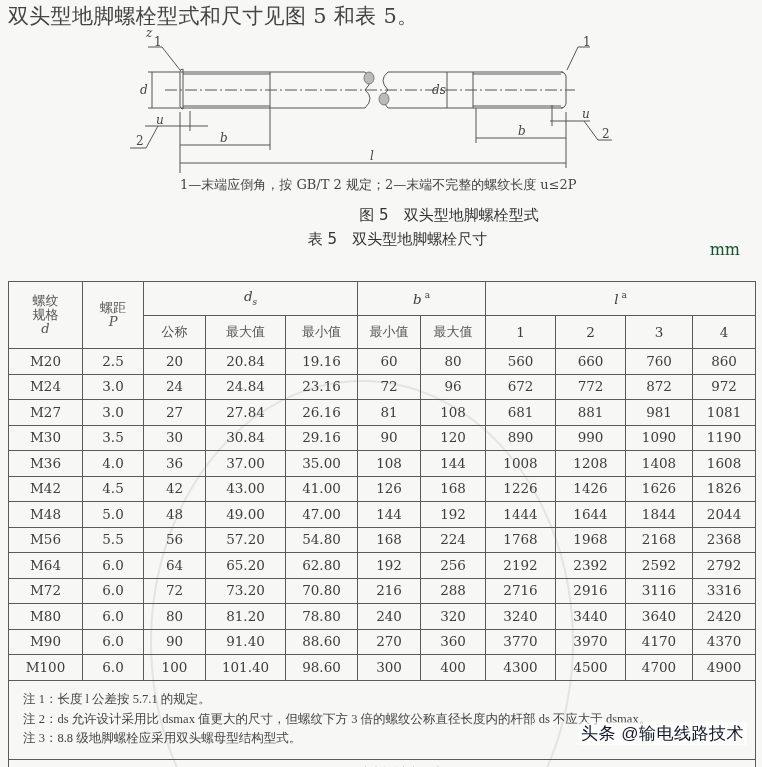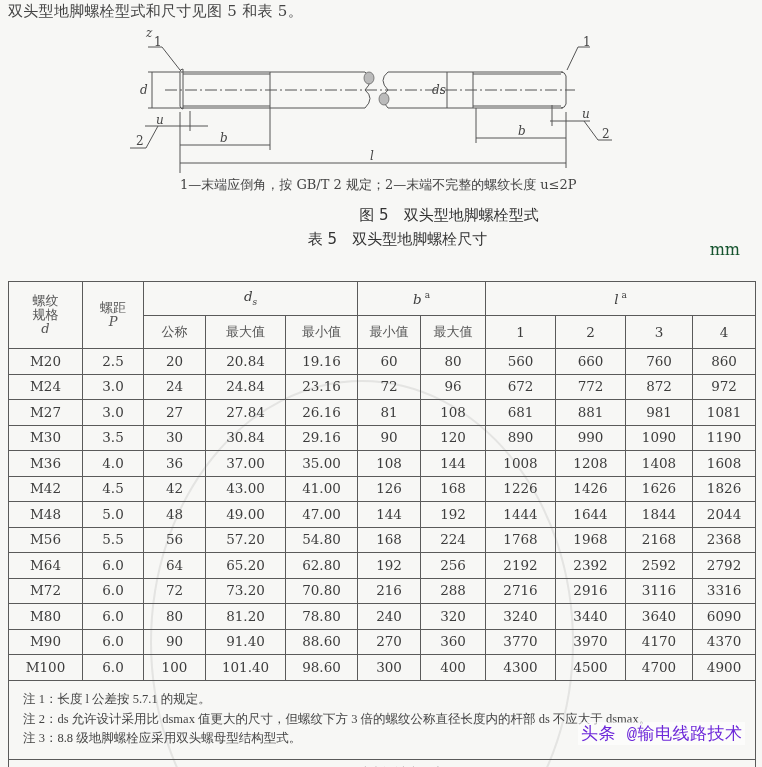--- a/index.html
+++ b/index.html
@@ -2,21 +2,21 @@
 <html><head>
 <meta charset="utf-8">
 <style>
   html, body { margin:0; padding:0; }
   body {
     width:762px; height:767px; overflow:hidden; position:relative;
     background:#f7f7f5;
     font-family:"DejaVu Serif", "Liberation Serif", serif;
     color:#3a3a3a;
   }
-  .intro { position:absolute; left:8px; top:2px; font-size:15px; letter-spacing:0.3px; color:#444; }
+  .intro { position:absolute; left:8px; top:2px; font-size:21px; letter-spacing:0.3px; color:#444; }
   .figure { position:absolute; left:120px; top:28px; width:500px; height:170px; }
   .fig-caption { position:absolute; left:180px; top:176px; font-size:13px; color:#444; }
   .fig-title { position:absolute; left:12px; width:762px; top:206px; text-align:center; font-family:"DejaVu Sans","Liberation Sans",sans-serif; font-size:15px; color:#333; padding-left:24px; box-sizing:border-box;margin-left:44px; }
   .tbl-title { position:absolute; left:0; width:762px; top:230px; text-align:center; font-family:"DejaVu Sans","Liberation Sans",sans-serif; font-size:15px; color:#333; padding-left:33px; box-sizing:border-box; }
   .unit { position:absolute; right:22px; top:240px; font-size:16px; color:#14532d; }
   table.spec {
     position:absolute; left:8px; top:261px; width:747px;
     border-collapse:collapse; table-layout:fixed;
     font-size:13.5px; color:#3d3d3d;margin-top:20px;
   }
@@ -26,22 +26,22 @@
   table.spec tr.h1 th { height:33px; }
   table.spec tr.h2 th { height:32px; }
   table.spec tr.data td { height:24.5px; }
   .it { font-style:italic; }
   .sup { font-size:9px; vertical-align:super; margin-left:3px; }
   .sub { font-size:9px; vertical-align:sub; font-style:italic; }
   .cjk { font-family:"DejaVu Sans","Liberation Sans",sans-serif; font-size:13px; color:#555; }
   td.notes { text-align:left !important; padding:6px 14px !important; font-size:12.5px; line-height:1.55 !important; height:66px; color:#444;font-family:Liberation Serif, serif; }
   td.foot { text-align:right; padding:3px 14px !important; font-size:12.5px; height:20px; color:#444; }
   .watermark {
-    position:absolute; left:578px; top:722px; font-family:Liberation Mono, monospace;
-    font-size:17px; color:#6d28d9; background:rgba(255,255,255,0.6); padding:0 3px; letter-spacing:0.5px;
+    position:absolute; left:578px; top:722px; font-family:Liberation Sans, sans-serif;
+    font-size:17px; color:#0f172a; background:rgba(255,255,255,0.6); padding:0 3px; letter-spacing:0.5px;
   }
   .stamp-arc {
     position:absolute; left:150px; top:380px; width:420px; height:520px;
     border:2px solid rgba(170,170,170,0.25); border-radius:50%; pointer-events:none;
   }
 </style>
 </head>
 <body>
 
 <div class="intro">双头型地脚螺栓型式和尺寸见图 5 和表 5。</div>
@@ -305,21 +305,21 @@
         <td>M80</td>
         <td>6.0</td>
         <td>80</td>
         <td>81.20</td>
         <td>78.80</td>
         <td>240</td>
         <td>320</td>
         <td>3240</td>
         <td>3440</td>
         <td>3640</td>
-        <td>6090</td>
+        <td>2420</td>
       </tr>
       <tr class="data">
         <td>M90</td>
         <td>6.0</td>
         <td>90</td>
         <td>91.40</td>
         <td>88.60</td>
         <td>270</td>
         <td>360</td>
         <td>3770</td>

